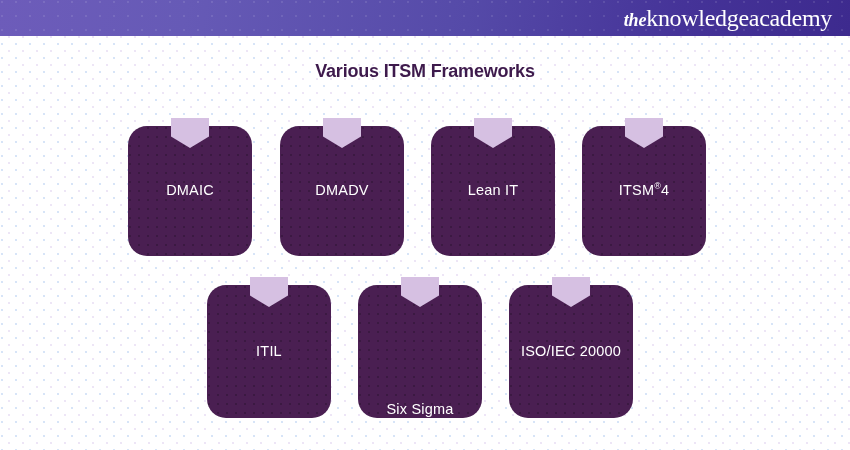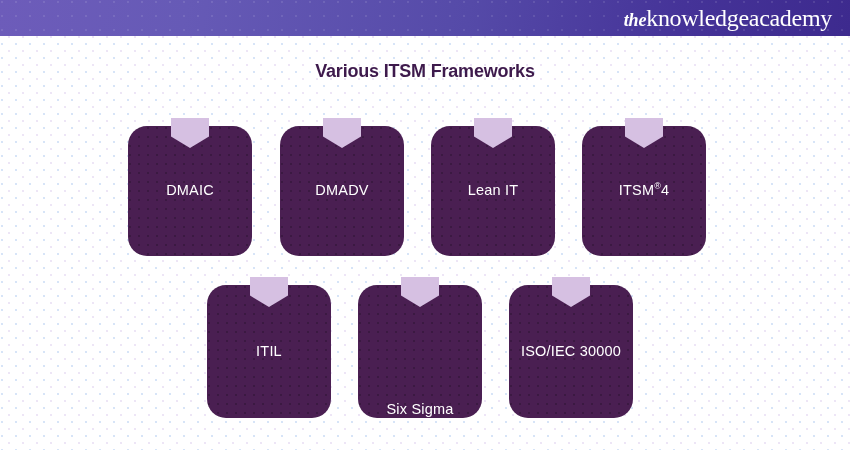--- a/index.html
+++ b/index.html
@@ -172,16 +172,16 @@
     <div class="card-label">ITIL</div>
   </div>
 
   <div class="card row2" id="card-sixsigma">
     <div class="ribbon"></div>
     <div class="card-label">Six Sigma</div>
   </div>
 
   <div class="card row2" id="card-iso">
     <div class="ribbon"></div>
-    <div class="card-label">ISO/IEC 30000</div>
+    <div class="card-label">ISO/IEC 20000</div>
   </div>
 
 </div>
 
 </body></html>

